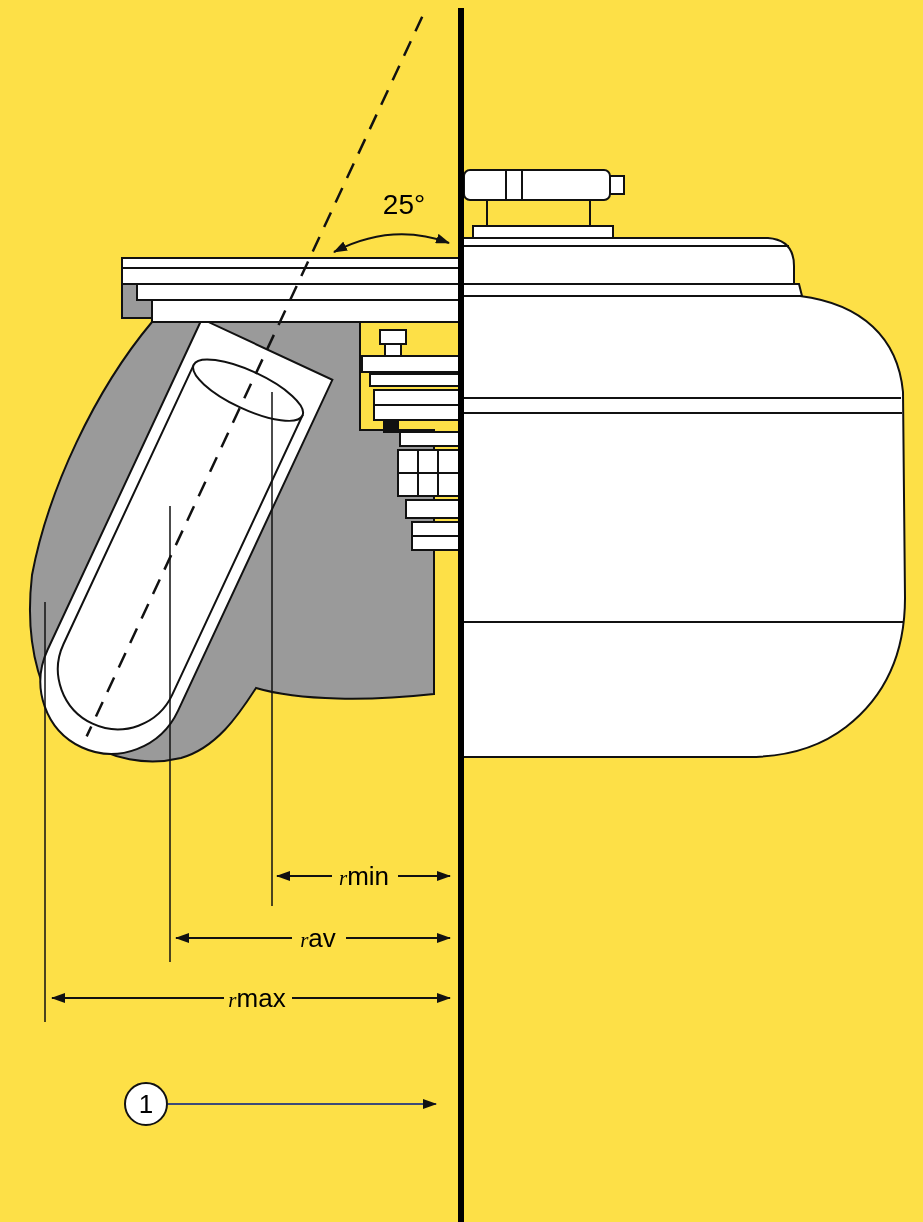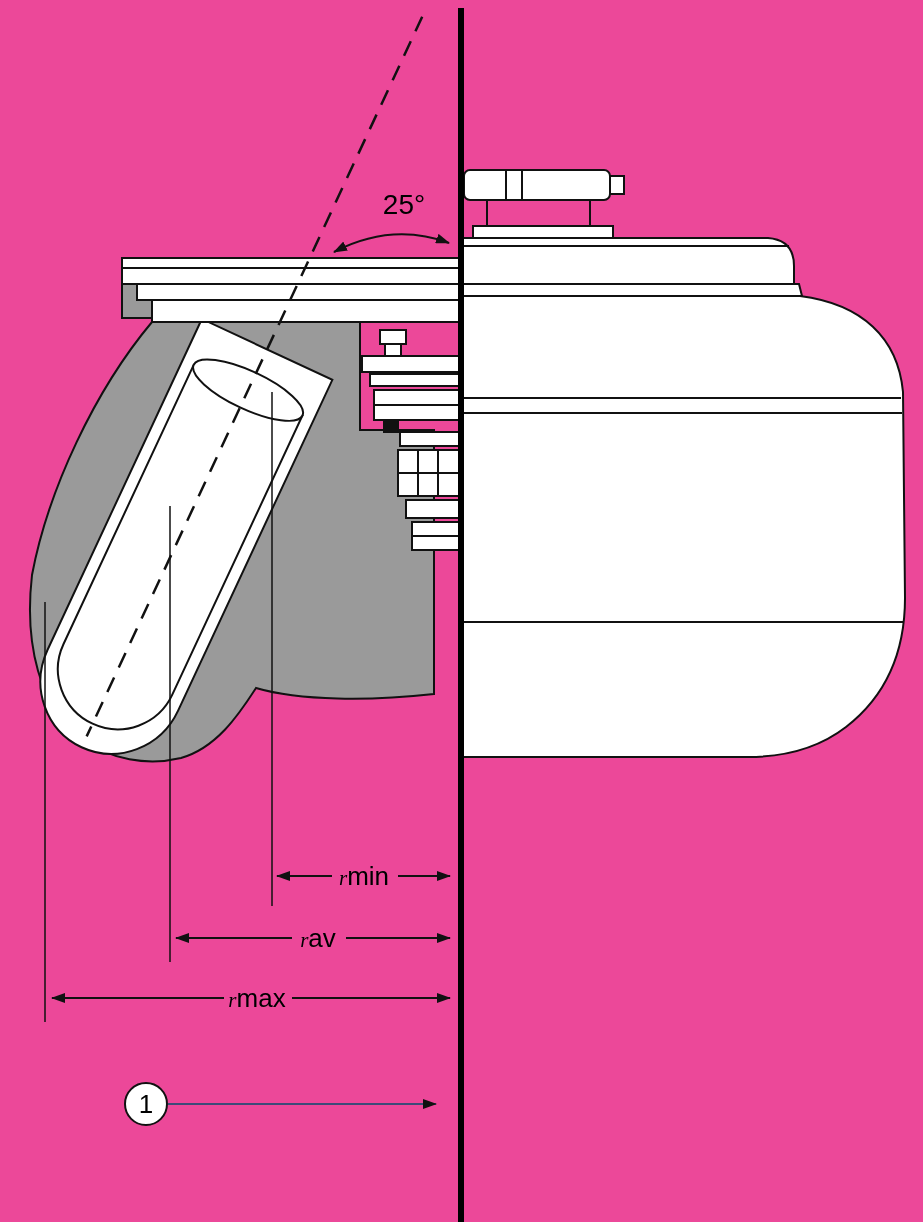--- a/index.html
+++ b/index.html
@@ -1,19 +1,19 @@
 <!DOCTYPE html>
 <html><head>
 <meta charset="utf-8">
 <style>
   html,body{margin:0;padding:0;background:#ffffff;}
   .stage{
     position:relative;
     width:923px;height:1222px;
-    background:#ec4899;
+    background:#fde047;
     overflow:hidden;
     font-family:"Liberation Sans", sans-serif;
   }
   svg{position:absolute;left:0;top:0;}
   svg text{
     font-family:"Liberation Sans", sans-serif;
     fill:#000;
   }
   .angle-label{font-size:28px;}
   .dim-label-sym{font-style:italic;font-size:21px;font-family:"Liberation Serif", serif;}

